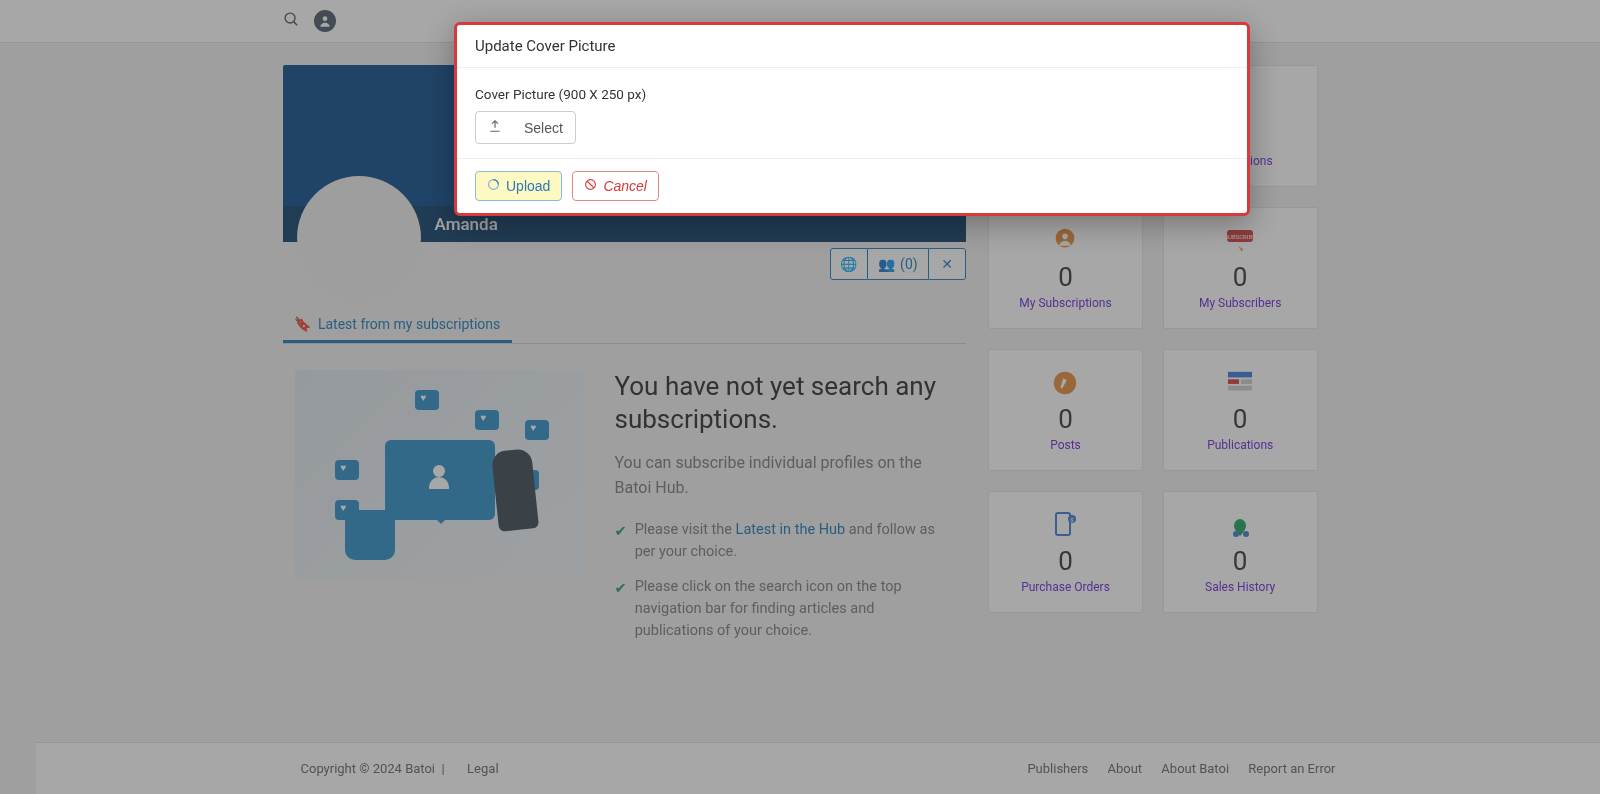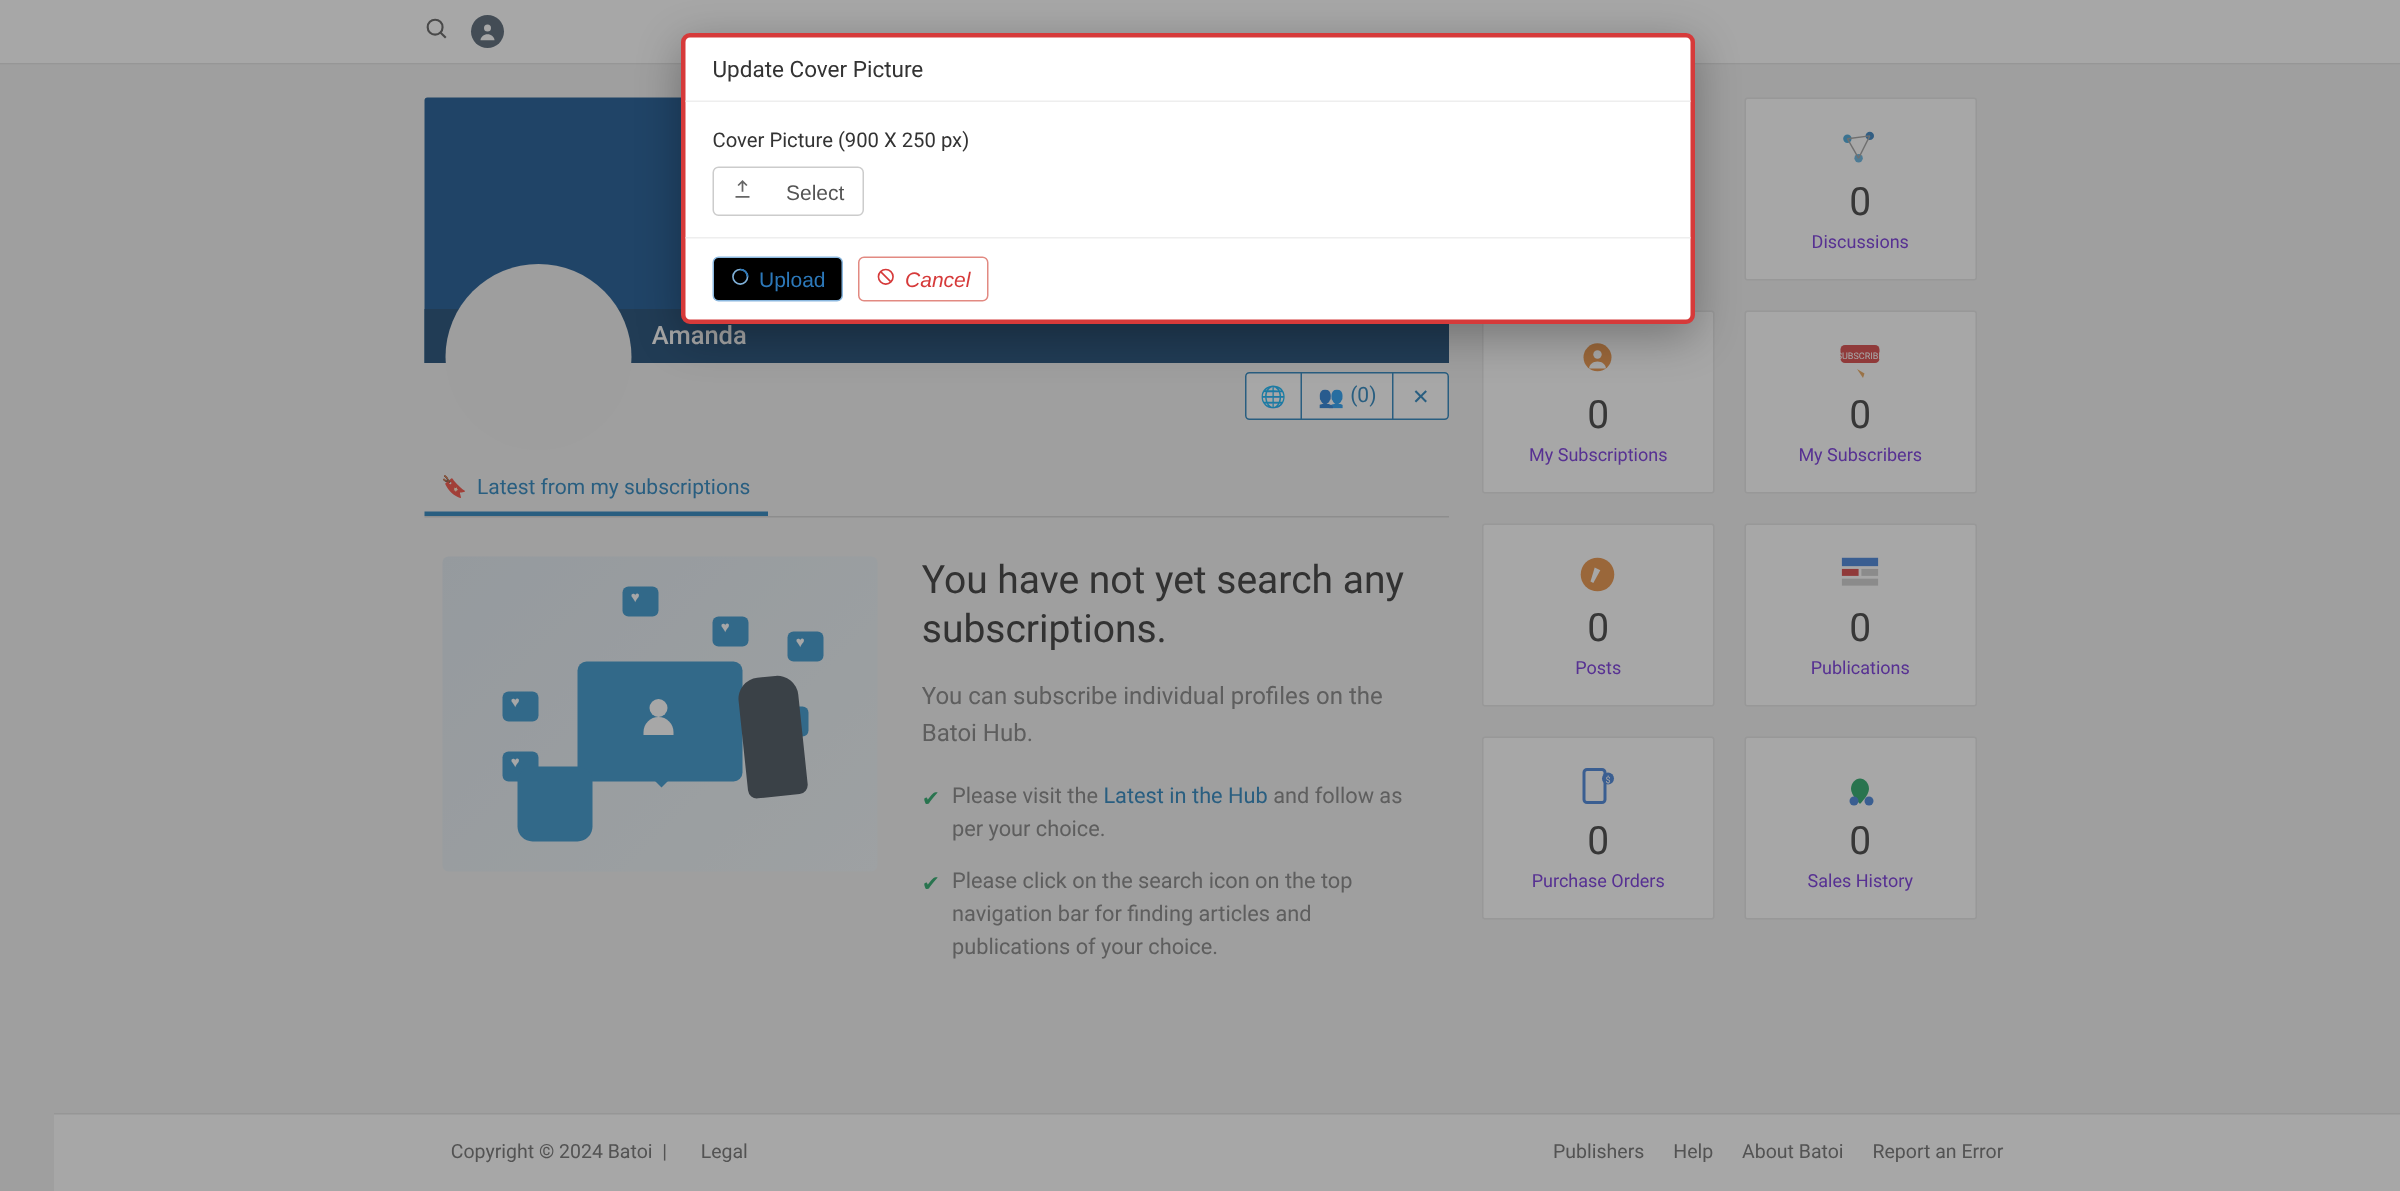--- a/index.html
+++ b/index.html
@@ -59,27 +59,27 @@
 .card .cnt { font-size:26px; color:#333; font-weight:400; }
 .card .lbl { font-size:12px; color:#6d28d9; }
 .side-col .card.single { grid-column:2; }
 
 .footer { position:absolute; bottom:0; left:0; right:0; height:52px; background:#fff; border-top:1px solid #e0e0e0;margin-left:36px; }
 .footer-inner { width:1035px; margin:0 auto; height:100%; display:flex; align-items:center; justify-content:space-between; font-size:13px; color:#666; }
 .footer-inner a { color:#666; text-decoration:none; margin-left:16px; }
 .footer-inner .fl a:first-child { margin-left:8px; }
 
 .overlay { position:absolute; inset:0; background:rgba(60,60,60,0.45); z-index:50; }
-.modal { position:absolute; z-index:60; left:454px; top:22px; width:676px; background:#fff; border:3px solid #d63a3a; border-radius:6px; box-shadow:0 8px 30px rgba(0,0,0,0.3); }
+.modal { position:absolute; z-index:60; left:454px; top:22px; width:796px; background:#fff; border:3px solid #d63a3a; border-radius:6px; box-shadow:0 8px 30px rgba(0,0,0,0.3); }
 .modal-head { padding:12px 18px; border-bottom:1px solid #eee; font-size:15px; color:#333; }
 .modal-body { padding:18px 18px 14px; border-bottom:1px solid #eee; }
 .modal-body .hint { font-weight:400; font-size:13.5px; margin-bottom:9px; }
 .sel-btn { border:1px solid #ccc; background:#fff; border-radius:4px; padding:7px 12px; display:inline-flex; align-items:center; gap:22px; color:#555; font-size:14px; cursor:pointer; }
 .modal-foot { padding:12px 18px; display:flex; gap:10px; }
-.up-btn { border:1px solid #8bb8df; background:#000000; color:#2c78b9; border-radius:4px; padding:6px 11px; display:inline-flex; align-items:center; gap:6px; font-size:14px; cursor:pointer; }
+.up-btn { border:1px solid #8bb8df; background:#fef9c3; color:#2c78b9; border-radius:4px; padding:6px 11px; display:inline-flex; align-items:center; gap:6px; font-size:14px; cursor:pointer; }
 .can-btn { border:1px solid #e28a82; background:#fff; color:#d63a3a; border-radius:4px; padding:6px 11px; display:inline-flex; align-items:center; gap:6px; font-size:14px; cursor:pointer;font-style:italic; }
 </style>
 </head>
 <body>
 
 <div class="topbar">
   <div class="topbar-inner">
     <div class="topbar-right">
       <span class="search-ic"><svg width="17" height="17" viewBox="0 0 24 24" fill="none" stroke="#555" stroke-width="2">
             <circle cx="10" cy="10" r="7"></circle>
@@ -231,21 +231,21 @@
       <div class="lbl">Sales History</div>
     </div>
   </div>
 </div>
 
 <div class="footer">
   <div class="footer-inner">
     <span class="fl"><span>Copyright © 2024 Batoi</span> &nbsp;|&nbsp; <a href="#">Legal</a></span>
     <span>
       <a href="#">Publishers</a>
-      <a href="#">Help</a>
+      <a href="#">About</a>
       <a href="#">About Batoi</a>
       <a href="#">Report an Error</a>
     </span>
   </div>
 </div>
 
 <div class="overlay"></div>
 <div class="modal">
   <div class="modal-head">Update Cover Picture</div>
   <div class="modal-body">

